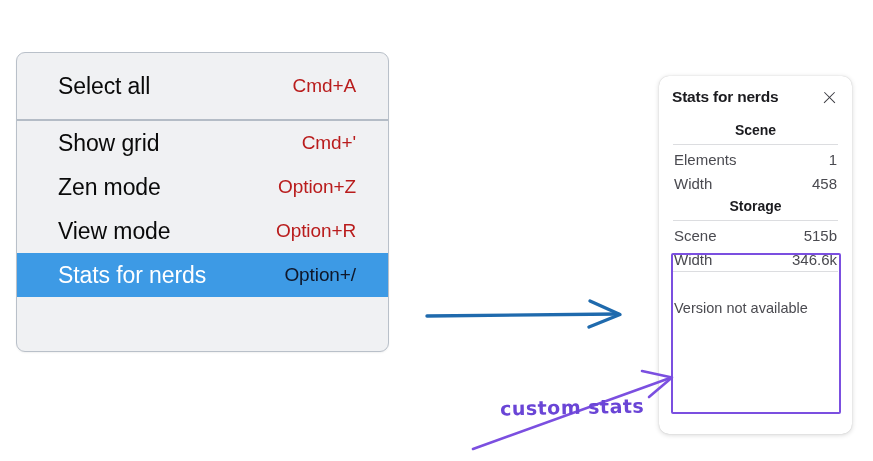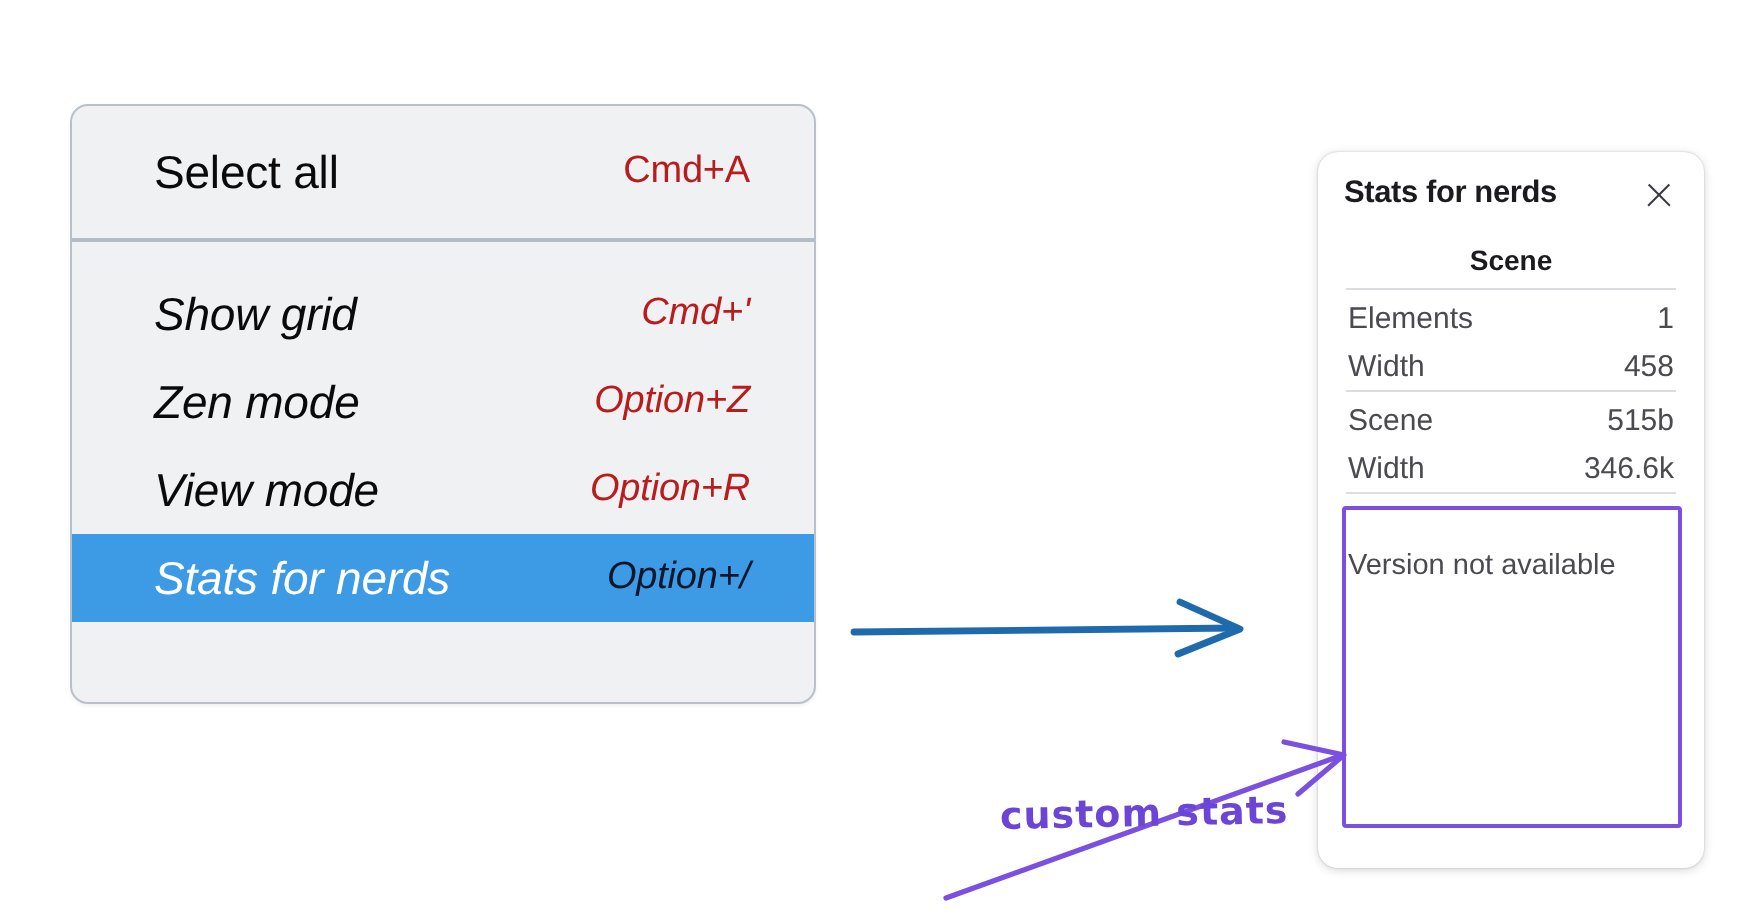--- a/index.html
+++ b/index.html
@@ -12,42 +12,41 @@
     height: 461px;
     position: relative;
     overflow: hidden;
     font-family: "Liberation Sans", sans-serif;
     -webkit-font-smoothing: antialiased;
   }
 
   
   #context-menu {
     position: absolute;
-    left: 35px;
+    left: 16px;
     top: 52px;
     width: 373px;
     height: 300px;
     background: #f0f1f3;
     border: 1px solid #b9c0c9;
     border-radius: 9px;
     box-sizing: border-box;
     box-shadow: 0 1px 2px rgba(0,0,0,0.06);
     overflow: hidden;
   }
   .menu-section {
     padding: 0;
   }
   .menu-section.first {
     padding-top: 11px;
     padding-bottom: 11px;
   }
   .menu-section.second {
-    padding-top: 14px;
+    padding-top: 0;
     padding-bottom: 0;
-    font-style: italic;
   }
   .menu-separator {
     height: 2px;
     background: #b4bcc6;
     width: 100%;
   }
   .menu-item {
     display: flex;
     align-items: center;
     justify-content: space-between;
@@ -236,20 +235,21 @@
         <span>Elements</span>
         <span class="sp-val">1</span>
       </div>
       <div class="sp-row">
         <span>Width</span>
         <span class="sp-val">458</span>
       </div>
     </div>
 
     <div>
+      <div class="sp-group-head">Storage</div>
       <div class="sp-rule"></div>
       <div class="sp-row">
         <span>Scene</span>
         <span class="sp-val">515b</span>
       </div>
       <div class="sp-row">
         <span>Width</span>
         <span class="sp-val">346.6k</span>
       </div>
     </div>

